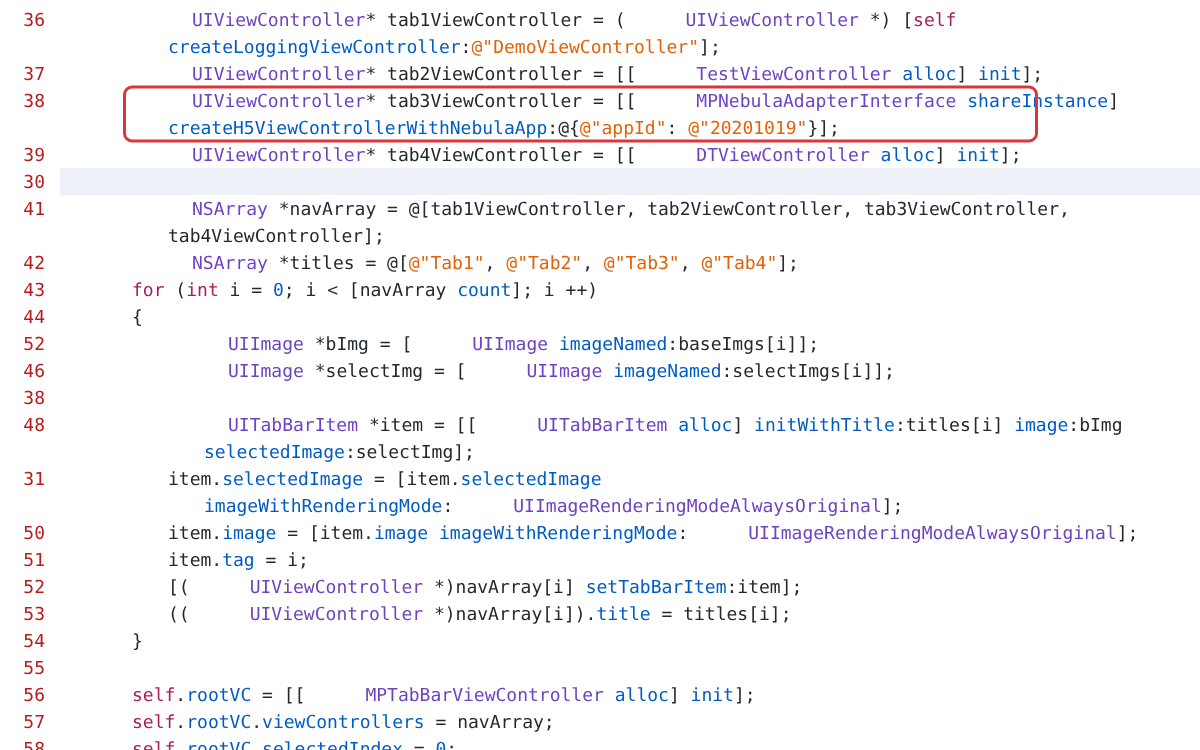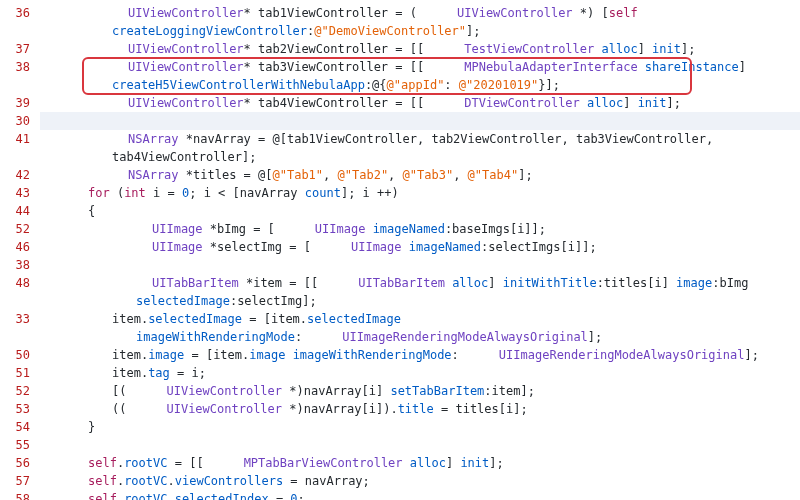--- a/index.html
+++ b/index.html
@@ -70,21 +70,21 @@
       <div class="ln">41</div>
       <div class="ln wrap"></div>
       <div class="ln">42</div>
       <div class="ln">43</div>
       <div class="ln">44</div>
       <div class="ln">52</div>
       <div class="ln">46</div>
       <div class="ln">38</div>
       <div class="ln">48</div>
       <div class="ln wrap"></div>
-      <div class="ln">33</div>
+      <div class="ln">31</div>
       <div class="ln wrap"></div>
       <div class="ln">50</div>
       <div class="ln">51</div>
       <div class="ln">52</div>
       <div class="ln">53</div>
       <div class="ln">54</div>
       <div class="ln">55</div>
       <div class="ln">56</div>
       <div class="ln">57</div>
       <div class="ln">58</div>

